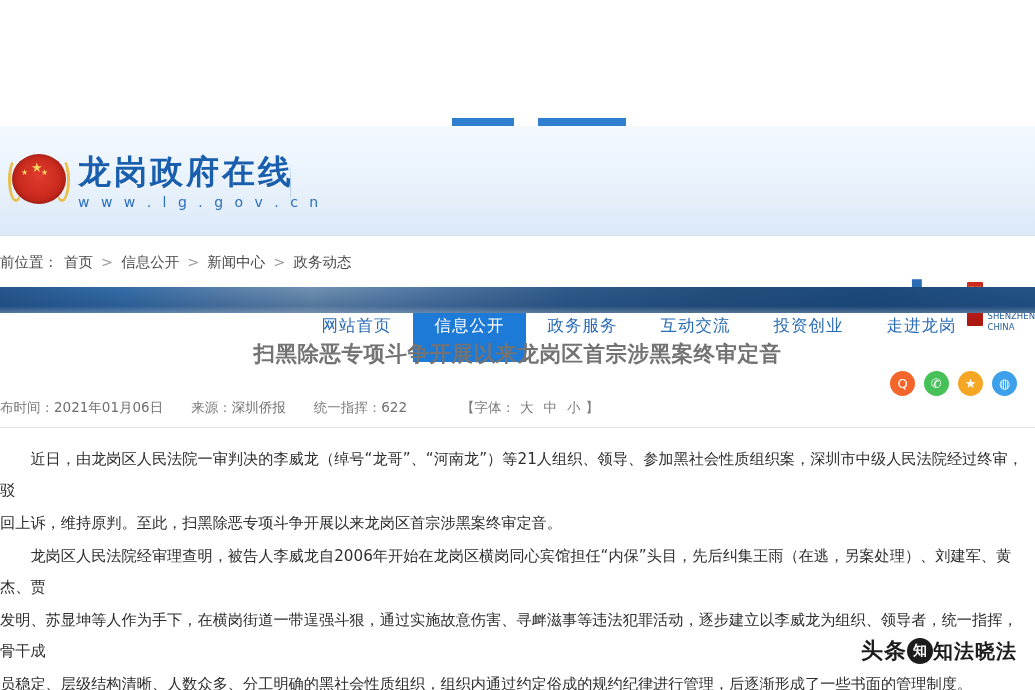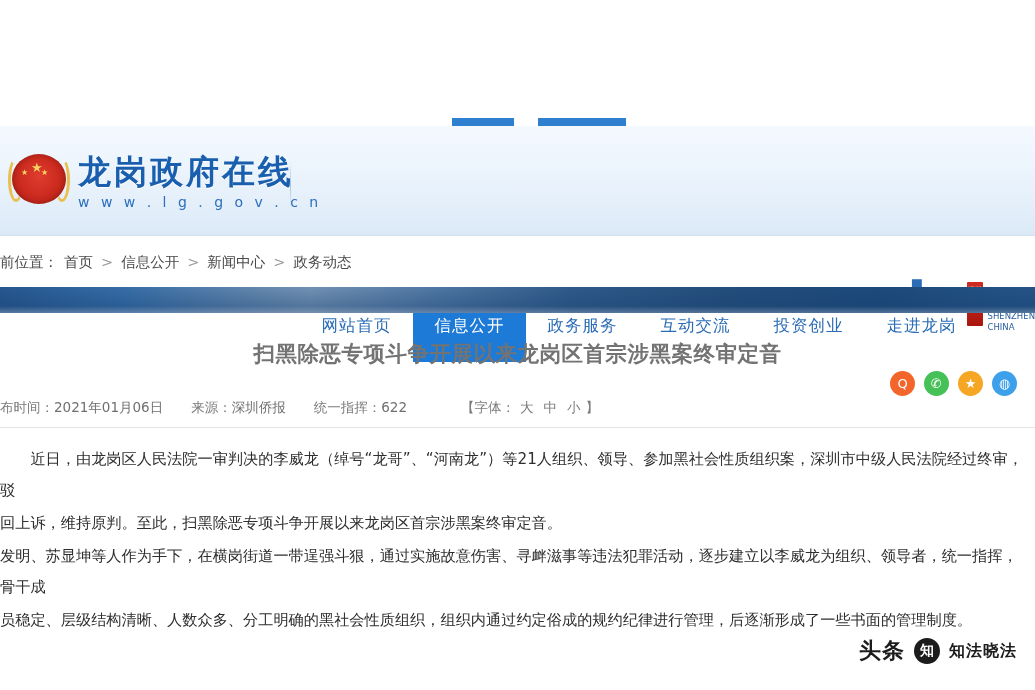--- a/index.html
+++ b/index.html
@@ -134,31 +134,31 @@
     margin-top: 16px; padding: 0 8px 0 0;
     font-size: 15.2px; line-height: 31px; color: #2e2e2e;
     font-family: "DejaVu Sans", "Liberation Sans", sans-serif;
   }
   .body-text p { text-indent: 2em; margin-bottom: 2px; }
   .body-text p.noindent { text-indent: 0; }
 
   
   .watermark {
     position: absolute; right: 18px; bottom: 24px;
-    display: flex; align-items: center; gap: 9px;
+    display: flex; align-items: center; 
     color: #1c1c1c;
   }
   .wm-logo { font-size: 22px; font-weight: bold; letter-spacing: 1px; }
   .wm-dot {
     width: 26px; height: 26px; border-radius: 50%;
     background: #1c1c1c; color: #ffffff;
     display: flex; align-items: center; justify-content: center;
     font-size: 14px; font-weight: bold;
   }
-  .wm-name { font-size: 16px; font-weight: bold; letter-spacing: 1px; }
+  .wm-name { font-size: 20px; font-weight: bold; letter-spacing: 1px; }
 </style>
 </head>
 <body>
 
 <div id="page">
 
   <div class="top-blank"></div>
   <div class="strip-a"></div>
   <div class="strip-b"></div>
 
@@ -249,20 +249,21 @@
     <div class="share">
       <div class="s s1c">Q</div>
       <div class="s s2c">✆</div>
       <div class="s s3c">★</div>
       <div class="s s4c">◍</div>
     </div>
 
     <div class="body-text">
       <p>近日，由龙岗区人民法院一审判决的李威龙（绰号“龙哥”、“河南龙”）等21人组织、领导、参加黑社会性质组织案，深圳市中级人民法院经过终审，驳</p>
       <p class="noindent">回上诉，维持原判。至此，扫黑除恶专项斗争开展以来龙岗区首宗涉黑案终审定音。</p>
+      <p>龙岗区人民法院经审理查明，被告人李威龙自2006年开始在龙岗区横岗同心宾馆担任“内保”头目，先后纠集王雨（在逃，另案处理）、刘建军、黄杰、贾</p>
       <p class="noindent">发明、苏显坤等人作为手下，在横岗街道一带逞强斗狠，通过实施故意伤害、寻衅滋事等违法犯罪活动，逐步建立以李威龙为组织、领导者，统一指挥，骨干成</p>
       <p class="noindent">员稳定、层级结构清晰、人数众多、分工明确的黑社会性质组织，组织内通过约定俗成的规约纪律进行管理，后逐渐形成了一些书面的管理制度。</p>
     </div>
   </div>
 
   <div class="watermark">
     <span class="wm-logo">头条</span>
     <span class="wm-dot">知</span>
     <span class="wm-name">知法晓法</span>
   </div>

